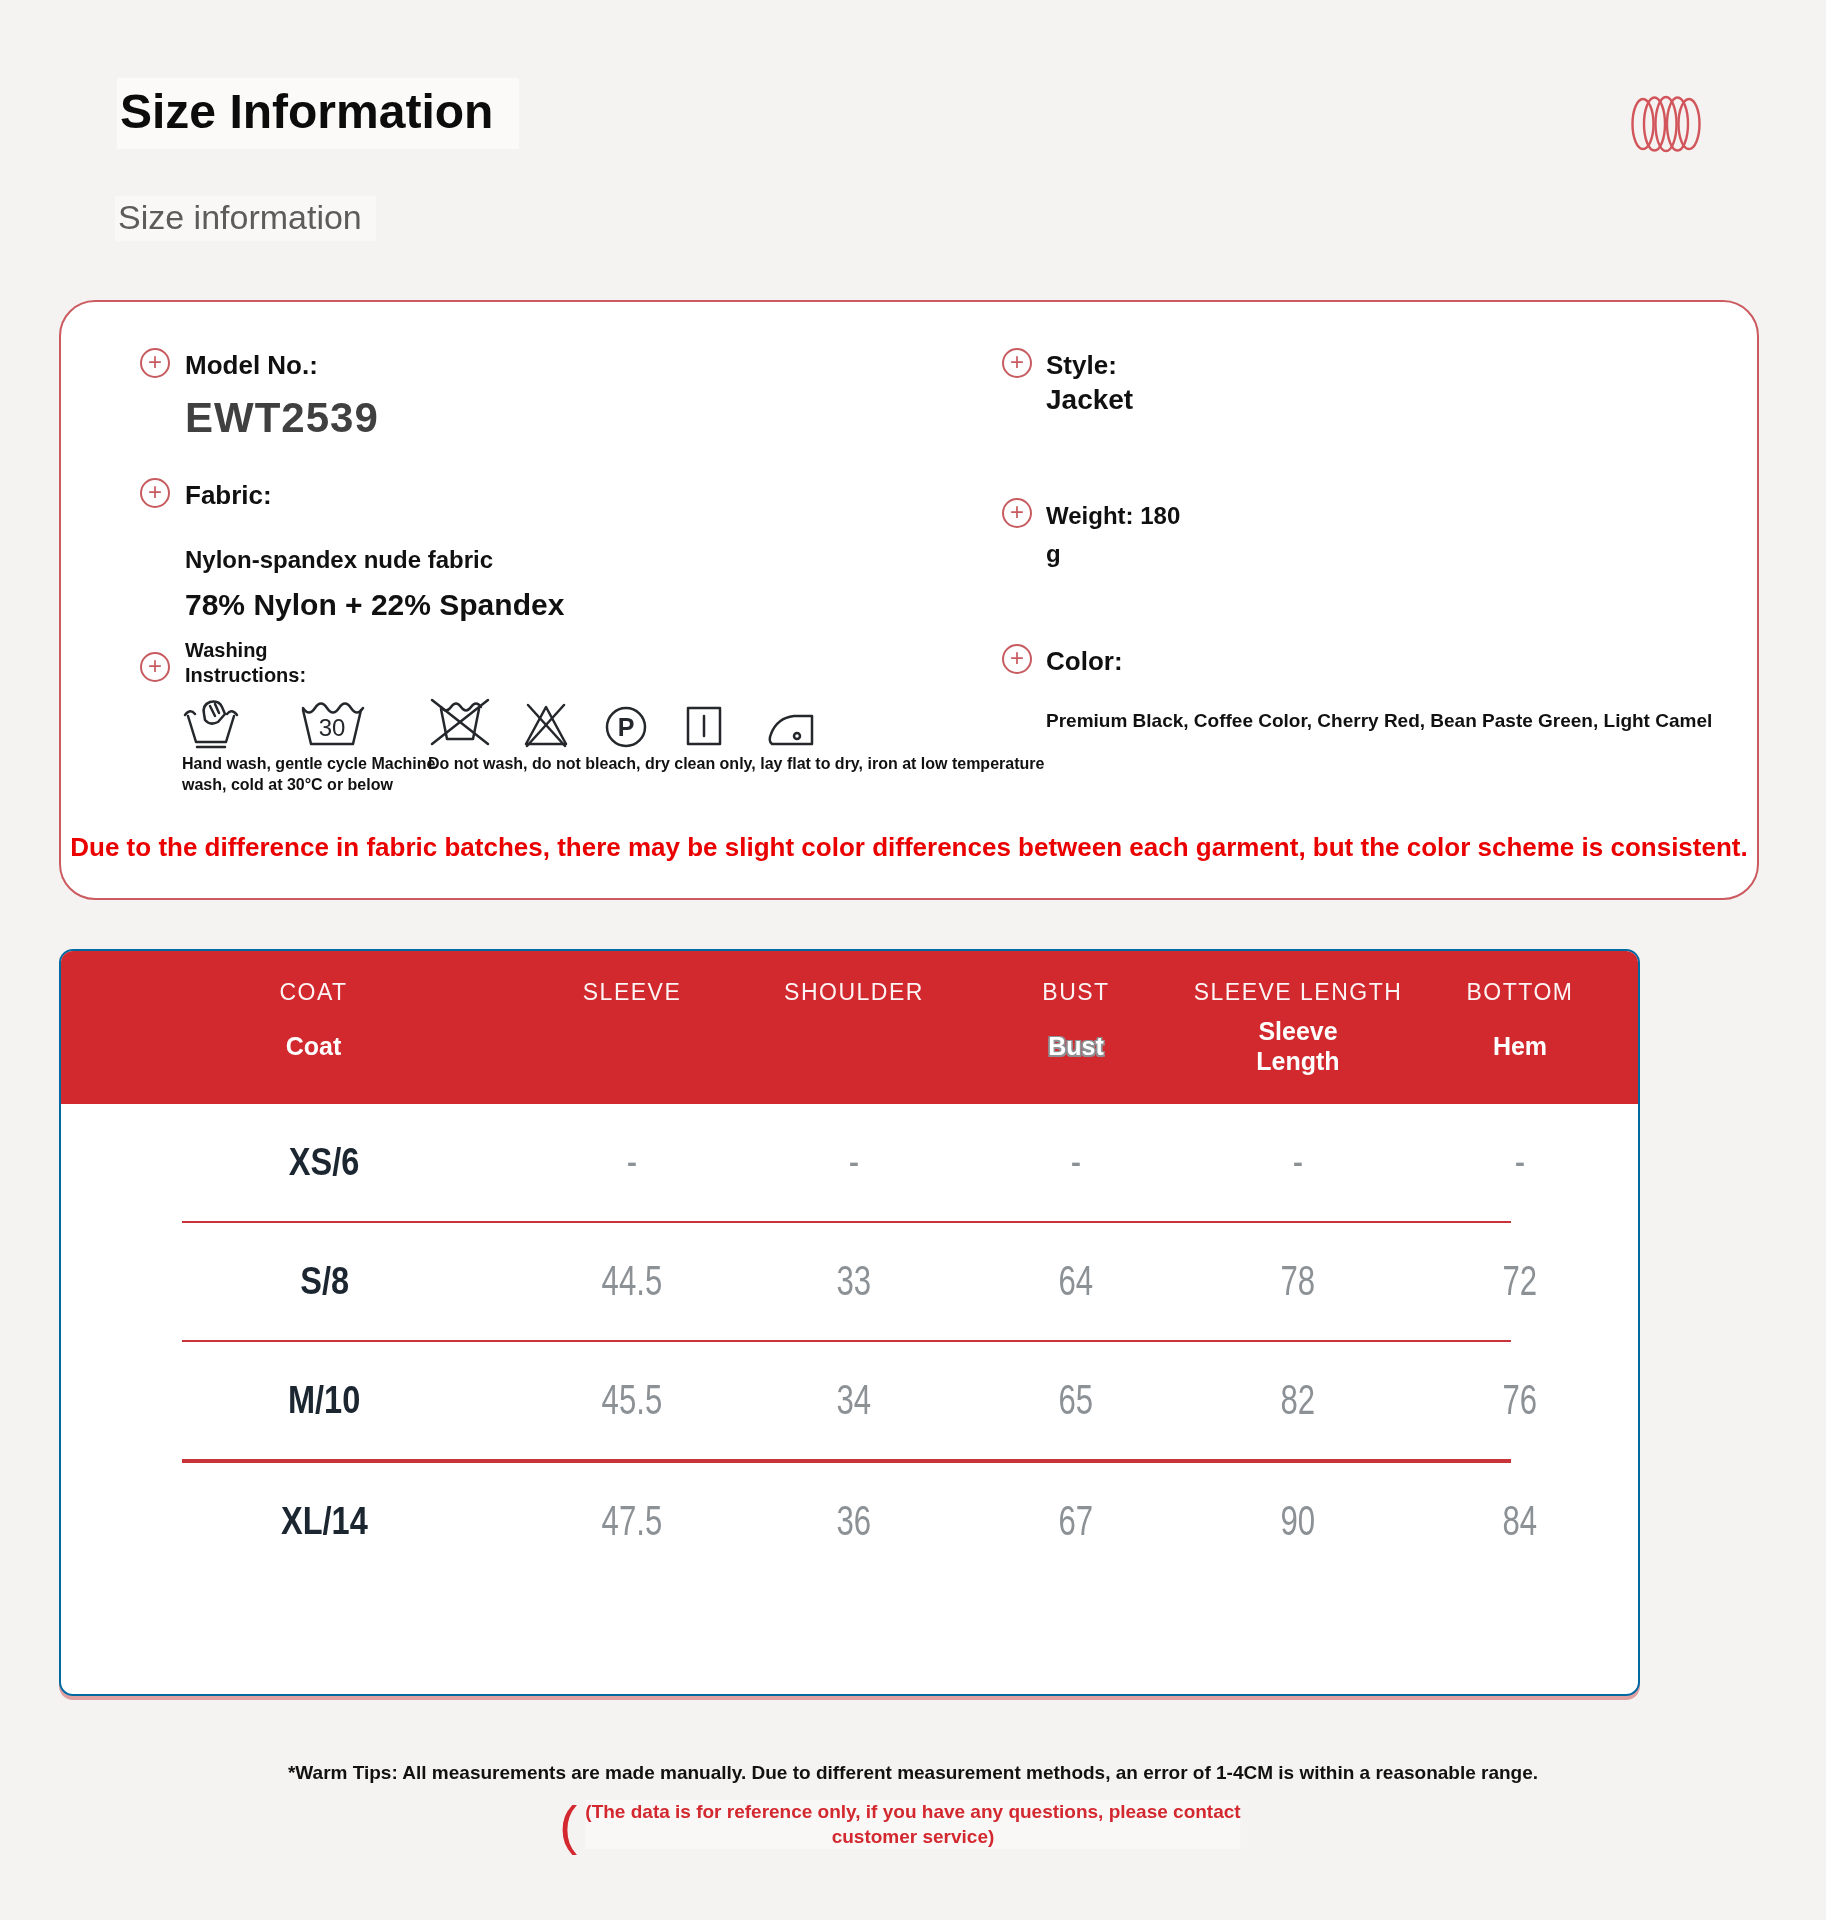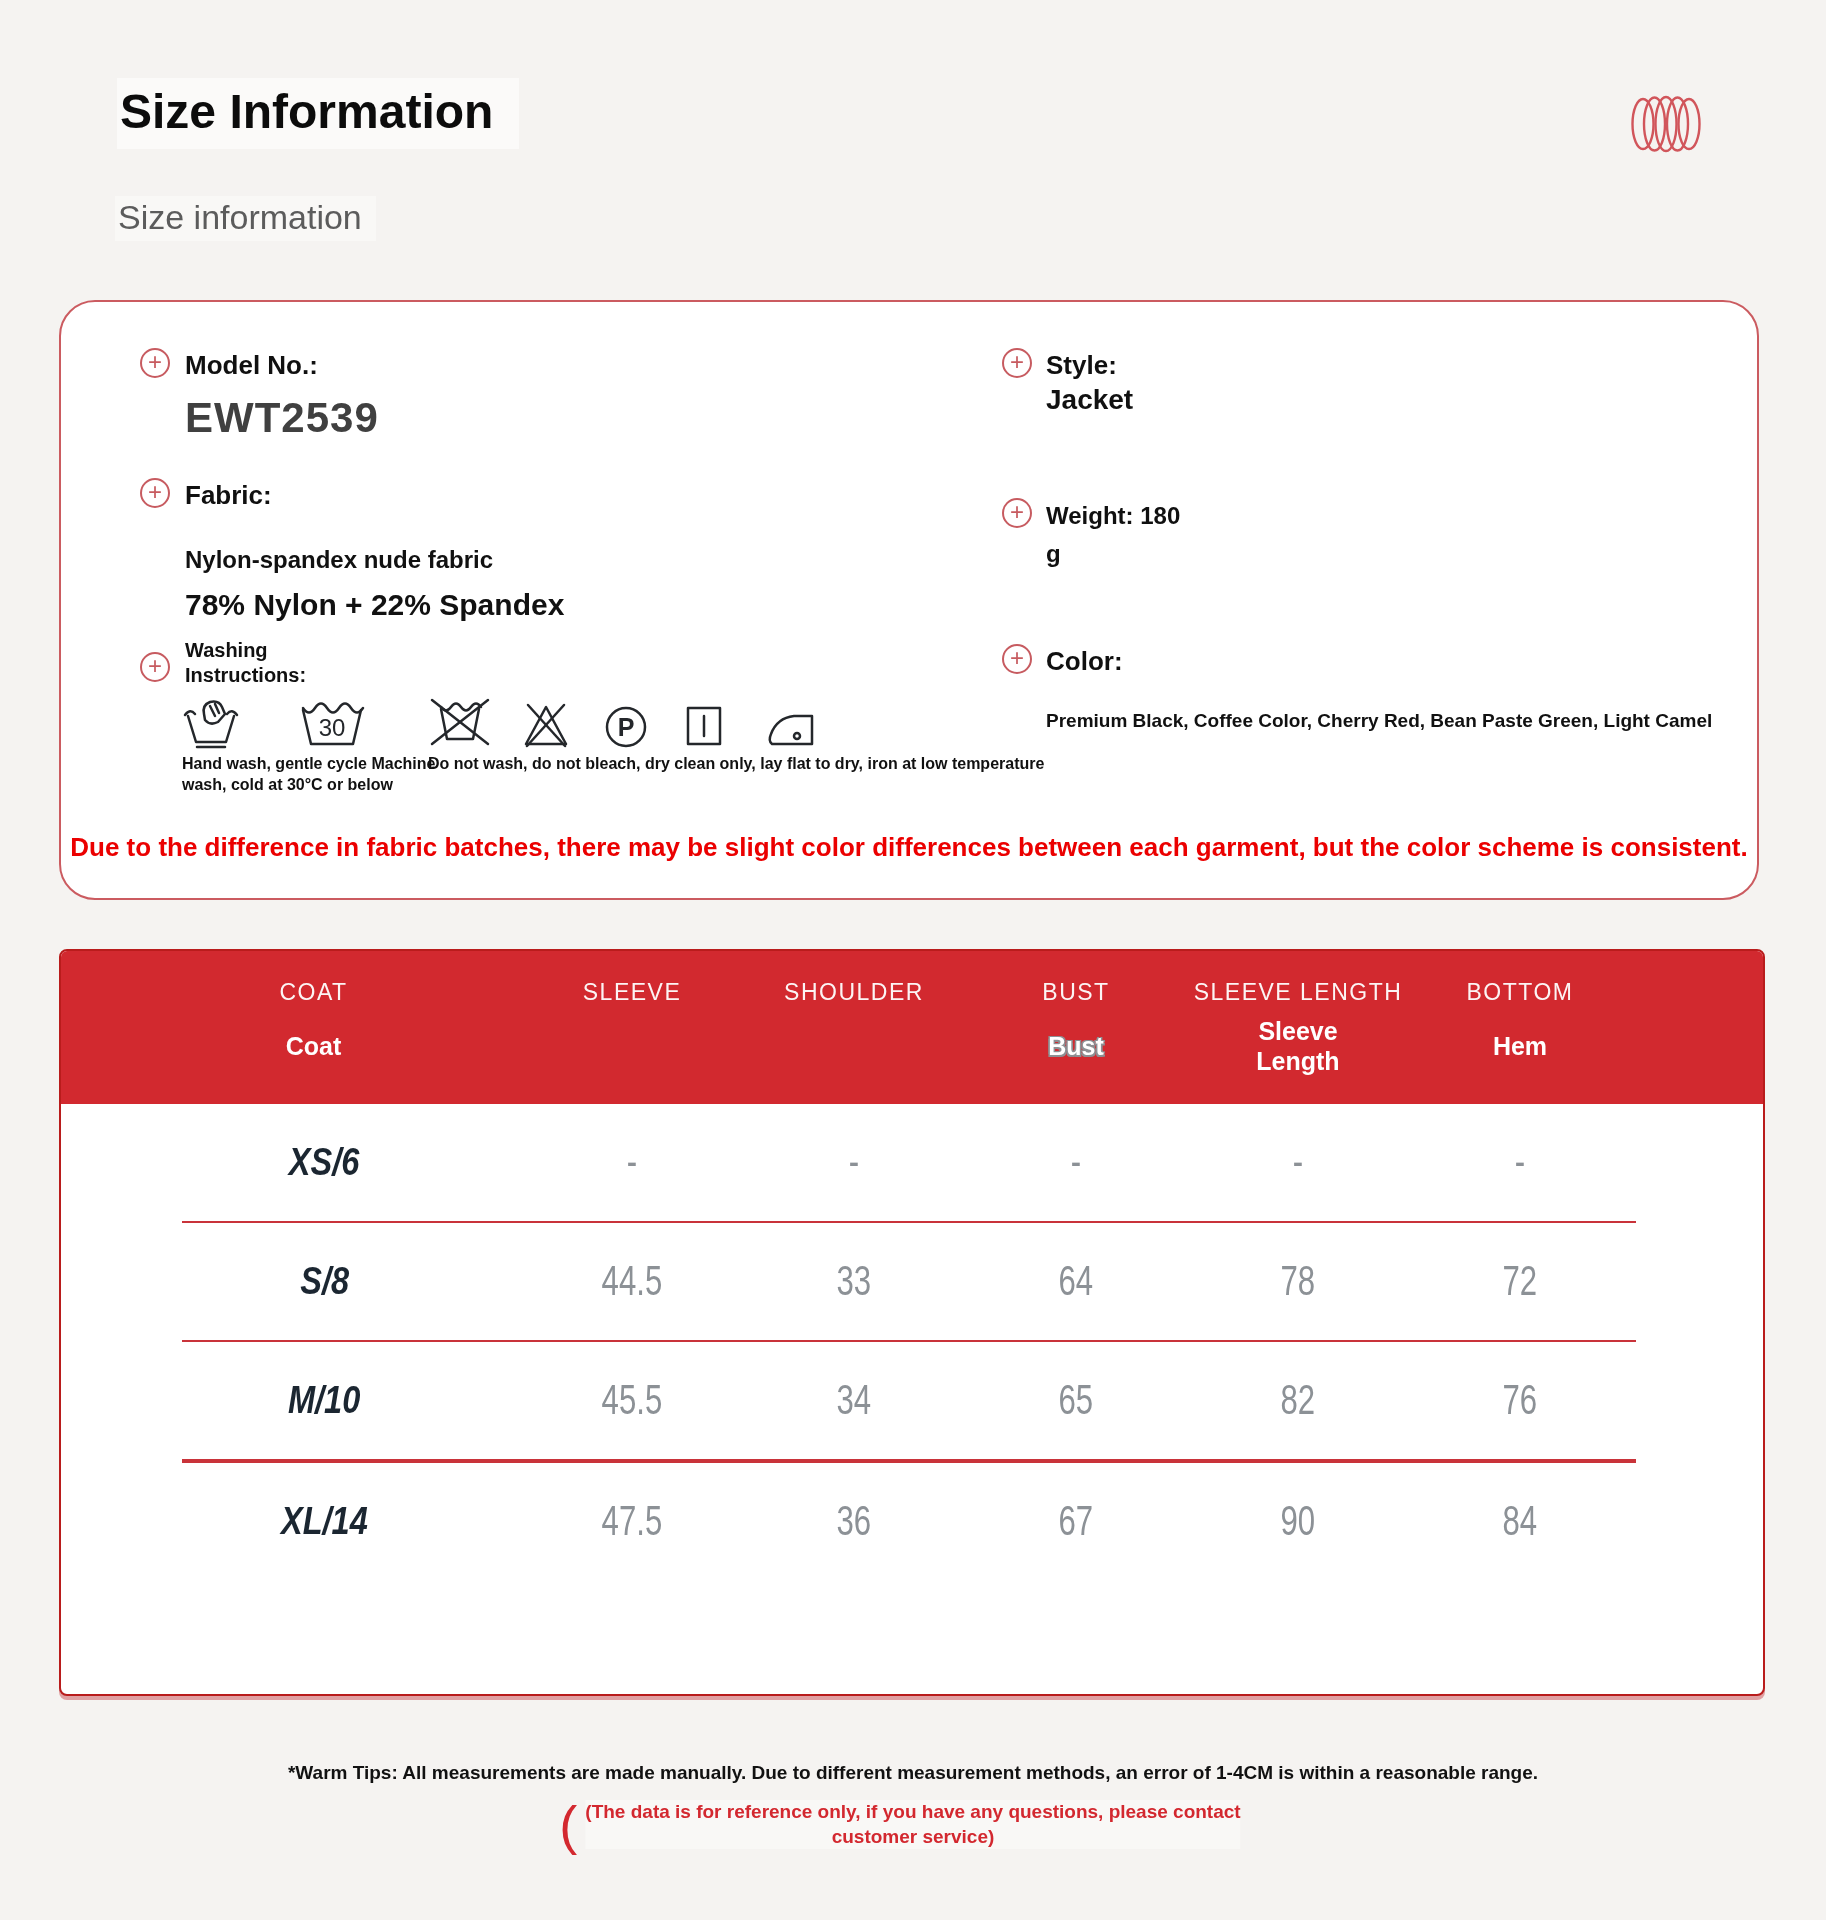--- a/index.html
+++ b/index.html
@@ -68,22 +68,22 @@
     position:absolute; left:367px; top:452px; width:720px;
     font-size:16px; font-weight:700; line-height:1.3;
   }
   .disclaimer {
     position:absolute; left:0; right:0; top:530px; text-align:center;
     font-size:26px; font-weight:700; color:#EB0000;
   }
 
   
   .size-card {
-    position:absolute; left:59px; top:949px; width:1706px; height:747px;
-    background:#fff; border:2px solid #b91c1c; border-radius:8px;
+    position:absolute; left:59px; top:949px; width:1581px; height:747px;
+    background:#fff; border:2px solid #0369a1; border-radius:14px;
     box-sizing:border-box; overflow:hidden;
     box-shadow:0 4px 0 rgba(200,60,66,.45);
   }
   .thead {
     display:grid; grid-template-columns:460px 222px 222px 222px 222px 222px;
     height:153px; background:#D2292F; color:#fff;
   }
   .th { text-align:center; padding-top:28px; }
   .th.col0 { padding-left:45px; }
   .th-en { font-size:23px; font-weight:400; letter-spacing:1.5px; opacity:.95; }
@@ -92,21 +92,21 @@
   .th-sub.stroked {
     text-shadow:-1.5px -1.5px 0 #8d9094, 1.5px -1.5px 0 #8d9094,
                 -1.5px 1.5px 0 #8d9094, 1.5px 1.5px 0 #8d9094;
   }
   .tbody { }
   .trow {
     display:grid; grid-template-columns:460px 222px 222px 222px 222px 222px;
     height:117px; align-items:center;
   }
   .cell { text-align:center; }
-  .cell-size { padding-left:67px;font-style:italic; }
+  .cell-size { padding-left:67px; }
   .size-label {
     font-size:37px; font-weight:700; color:#1B2631;
     display:inline-block; transform:scale(.88,1.04);
   }
   .val {
     font-size:41px; font-weight:400; color:#8C9196;
     display:inline-block; transform:scale(.76,1.02);
   }
   .row-sep { height:2px; background:#C9333A; margin:0 127px 0 121px; }
 

